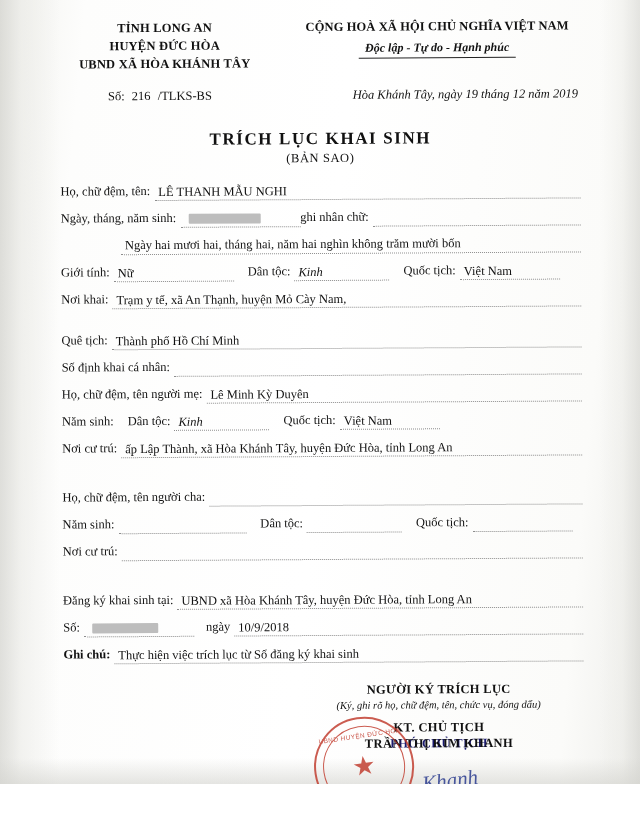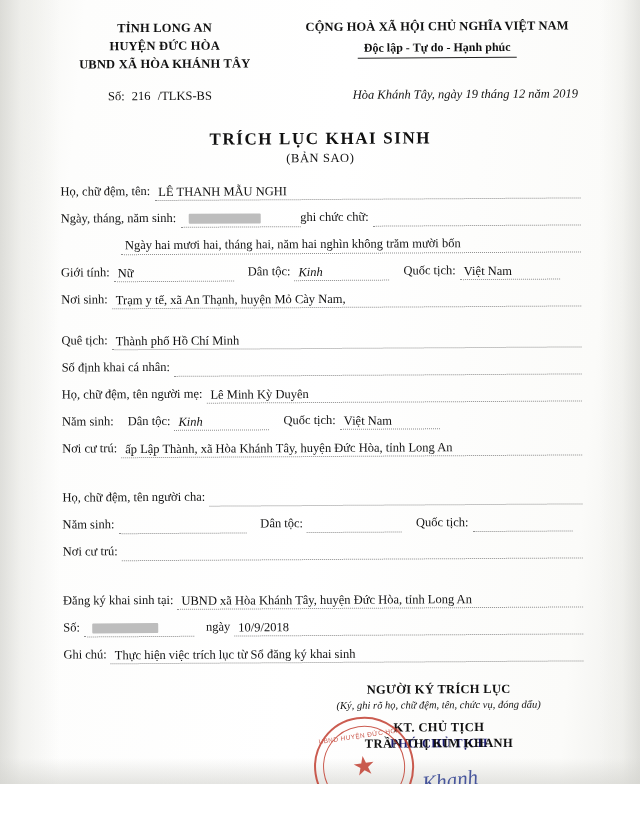--- a/index.html
+++ b/index.html
@@ -77,20 +77,21 @@
     text-align: center;
     font-size: 12.5px;
     line-height: 1.5;
   }
   .hdr-right .nation {
     font-weight: bold;
     letter-spacing: .1px;
   }
   .hdr-right .motto {
     font-weight: bold;
+    font-style: italic;
     display: inline-block;
     border-bottom: 1px solid #222;
     padding: 0 6px 1px 6px;
     margin-top: 2px;
     font-size: 12px;
   }
   .num-row {
     margin-top: 16px;
     display: flex;
     justify-content: space-between;
@@ -303,37 +304,37 @@
       <div class="row">
         <span class="lbl">Họ, chữ đệm, tên:</span>
         <span class="fill"><span class="v">LÊ THANH MẪU NGHI</span></span>
       </div>
 
       <div class="row">
         <span class="lbl">Ngày, tháng, năm sinh:</span>
         <span class="fill w-dob">
           <span class="redact" style="width:72px;margin-left:8px;"></span>
         </span>
-        <span class="lbl">ghi chức chữ:</span>
+        <span class="lbl">ghi nhân chữ:</span>
         <span class="fill"><span class="v"></span></span>
       </div>
 
       <div class="line-cont">Ngày hai mươi hai, tháng hai, năm hai nghìn không trăm mười bốn</div>
 
       <div class="row">
         <span class="lbl">Giới tính:</span>
         <span class="fill" style="flex:0 0 120px;"><span class="v">Nữ</span></span>
         <span class="lbl" style="margin-left:14px;">Dân tộc:</span>
         <span class="fill w-ethnic"><span class="v">Kinh</span></span>
         <span class="lbl" style="margin-left:14px;">Quốc tịch:</span>
         <span class="fill w-nation"><span class="v">Việt Nam</span></span>
       </div>
 
       <div class="row">
-        <span class="lbl">Nơi sinh:</span>
+        <span class="lbl">Nơi khai:</span>
         <span class="fill"><span class="v">Trạm y tế, xã An Thạnh, huyện Mỏ Cày Nam,</span></span>
       </div>
 
       <div class="spacer"></div>
 
       <div class="row">
         <span class="lbl">Quê tịch:</span>
         <span class="fill"><span class="v">Thành phố Hồ Chí Minh</span></span>
       </div>
 
@@ -391,21 +392,21 @@
       <div class="row">
         <span class="lbl">Số:</span>
         <span class="fill" style="flex:0 0 110px;">
           <span class="redact" style="width:66px;margin-left:8px;"></span>
         </span>
         <span class="lbl" style="margin-left:12px;">ngày</span>
         <span class="fill"><span class="v">10/9/2018</span></span>
       </div>
 
       <div class="row tight">
-        <span class="lbl" style="font-weight:normal;">Ghi chú:</span>
+        <span class="lbl" style="font-weight:bold;">Ghi chú:</span>
         <span class="fill"><span class="v">Thực hiện việc trích lục từ Sổ đăng ký khai sinh</span></span>
       </div>
 
     </div>
 
     <div class="sig">
       <div class="sig-inner">
         <div class="sig-title">NGƯỜI KÝ TRÍCH LỤC</div>
         <div class="sig-note">(Ký, ghi rõ họ, chữ đệm, tên, chức vụ, đóng dấu)</div>
         <div class="sig-role">KT. CHỦ TỊCH</div>

